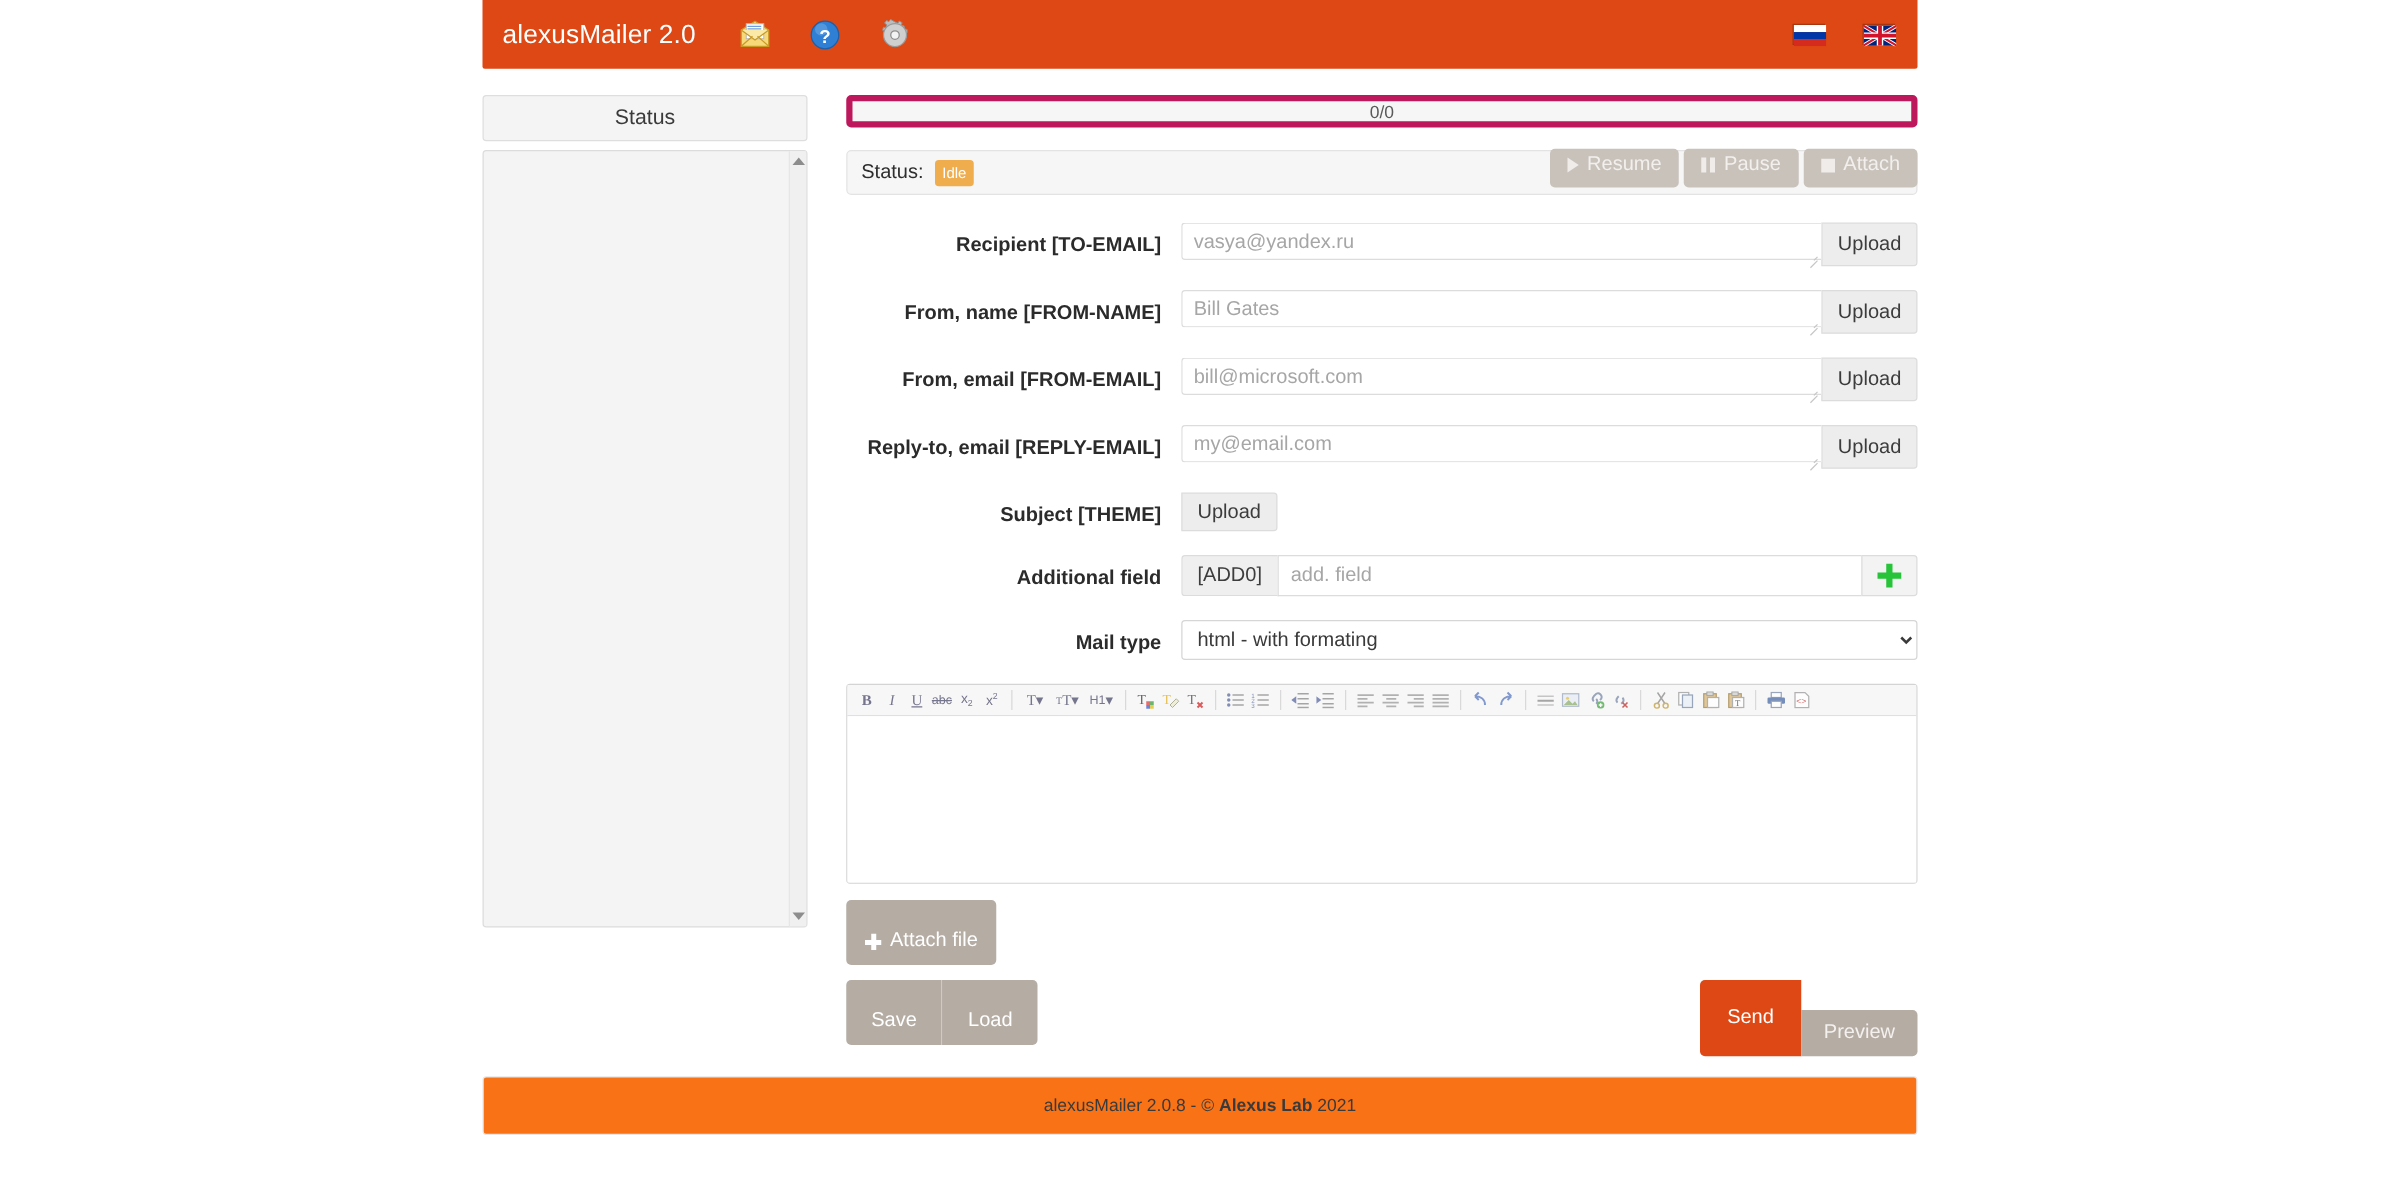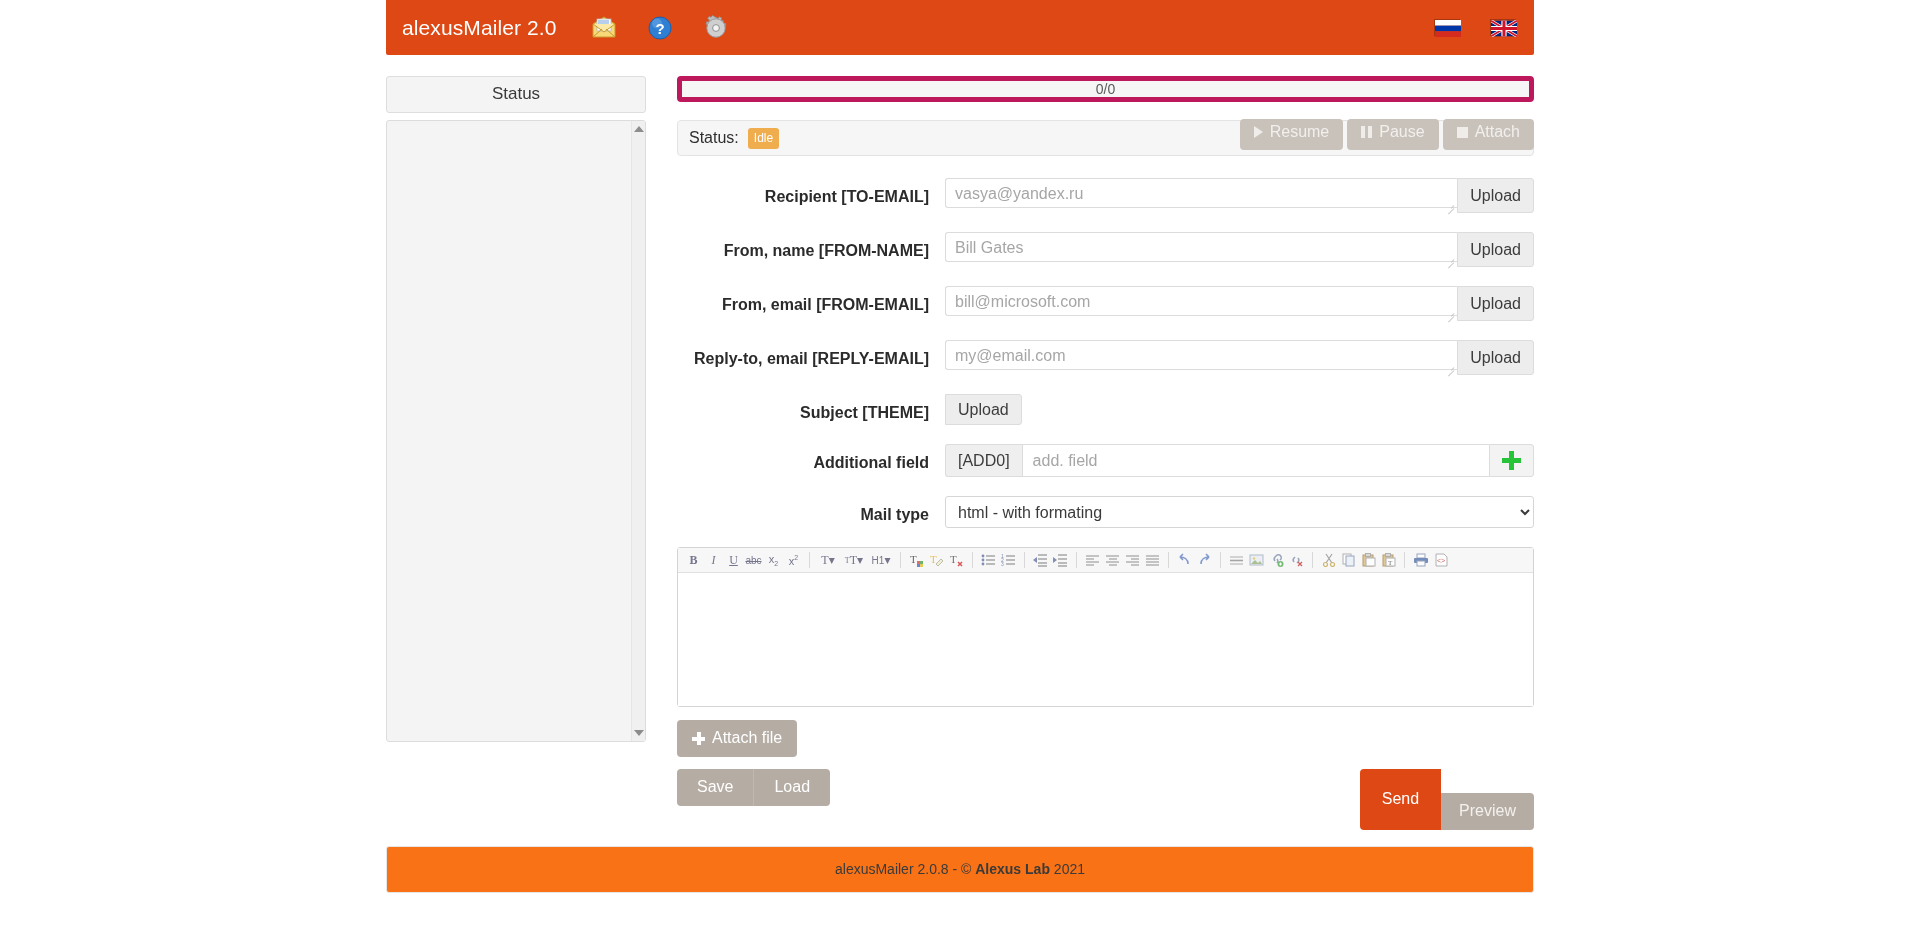--- a/index.html
+++ b/index.html
@@ -280,21 +280,21 @@
   .ecanvas { height: 133px; background: #fff; }
 
   
   .attach-row { margin-top: 13px; }
   .btn-taupe {
     background: #b5aca4;
     color: #ffffff;
     border: none;
     border-radius: 4px;
     font-size: 16px;
-    padding: 9px 15px 10px;
+    padding: 24px 15px 10px;
     cursor: pointer;
     font-family: "Liberation Sans", sans-serif;
     display: inline-flex; align-items: center; gap: 7px;
   }
   .plus-white { position: relative; width: 13px; height: 13px; display:inline-block; }
   .plus-white:before, .plus-white:after { content:""; position:absolute; background:#ffffff; }
   .plus-white:before { left:5px; top:0; width:4px; height:13px; }
   .plus-white:after  { top:5px; left:0; height:4px; width:13px; }
 
   .bottom-row {

